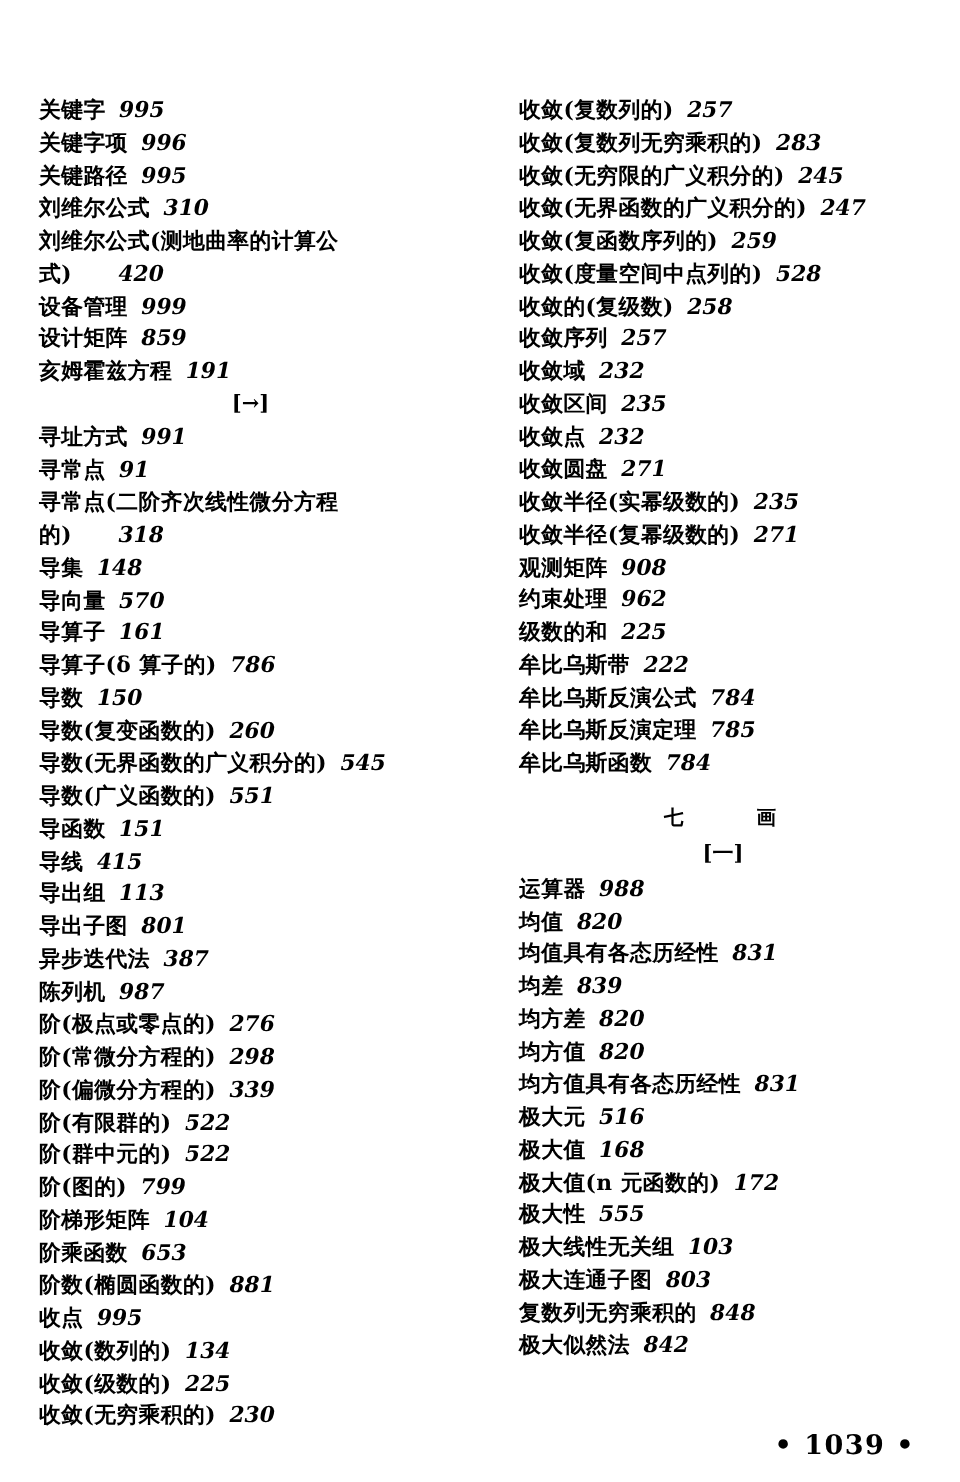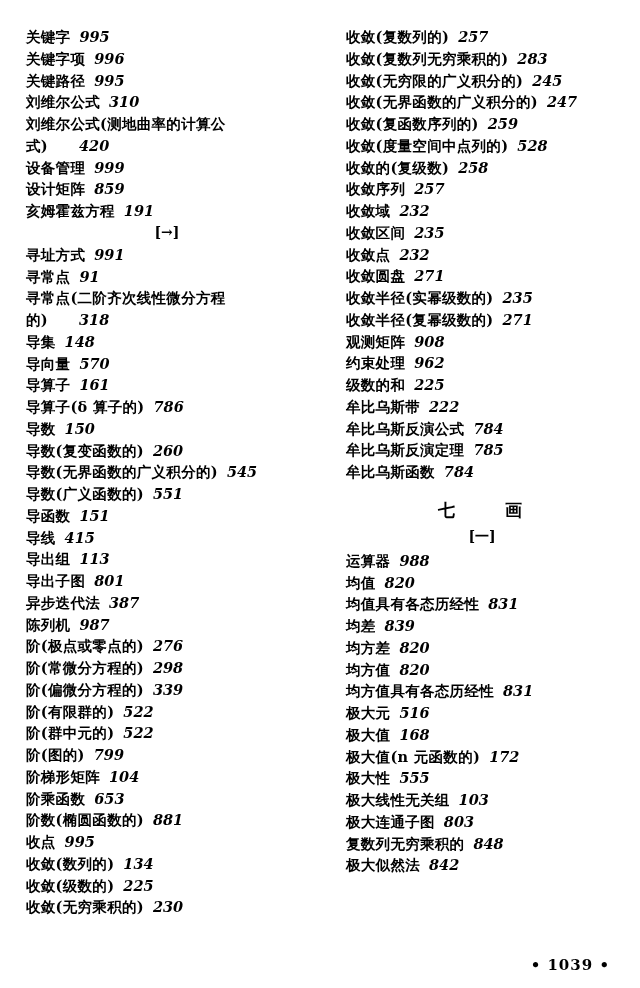--- a/index.html
+++ b/index.html
@@ -24,20 +24,21 @@
   }
   .columns {
     display: flex;
     flex-direction: row;
     align-items: flex-start;
     height: 930px;
   }
   .col {
     width: 50%;
     box-sizing: border-box;
+    margin-top: 37px;
   }
   .col-left {
     padding-right: 14px;
   }
   .col-right {
     padding-left: 24px;
   }
   .entry {
     font-size: 14.5px;
     line-height: 1.5;
@@ -54,38 +55,38 @@
     font-style: italic;
     font-weight: bold;
     margin-left: 9px;
     letter-spacing: 0;
   }
   .cont {
     padding-left: 22px;
   }
   .section-head {
     text-align: center;
-    font-size: 17px;
+    font-size: 13px;
     font-weight: bold;
     letter-spacing: 22px;
     padding: 16px 0 4px 18px;
     font-family: "DejaVu Serif", "Liberation Serif", serif;
   }
   .sub-head {
     text-align: center;
     font-size: 14px;
     font-weight: bold;
     padding: 2px 0 4px 0;
     font-family: "DejaVu Serif", "Liberation Serif", serif;
   }
   .folio {
     position: absolute;
     right: 30px;
     bottom: 14px;
-    font-size: 15px;
+    font-size: 18px;
     font-weight: bold;
     font-family: "DejaVu Serif", "Liberation Serif", serif;
     letter-spacing: 1px;
   }
 </style>
 </head>
 <body>
 
 <div class="page">
   <div class="columns">

